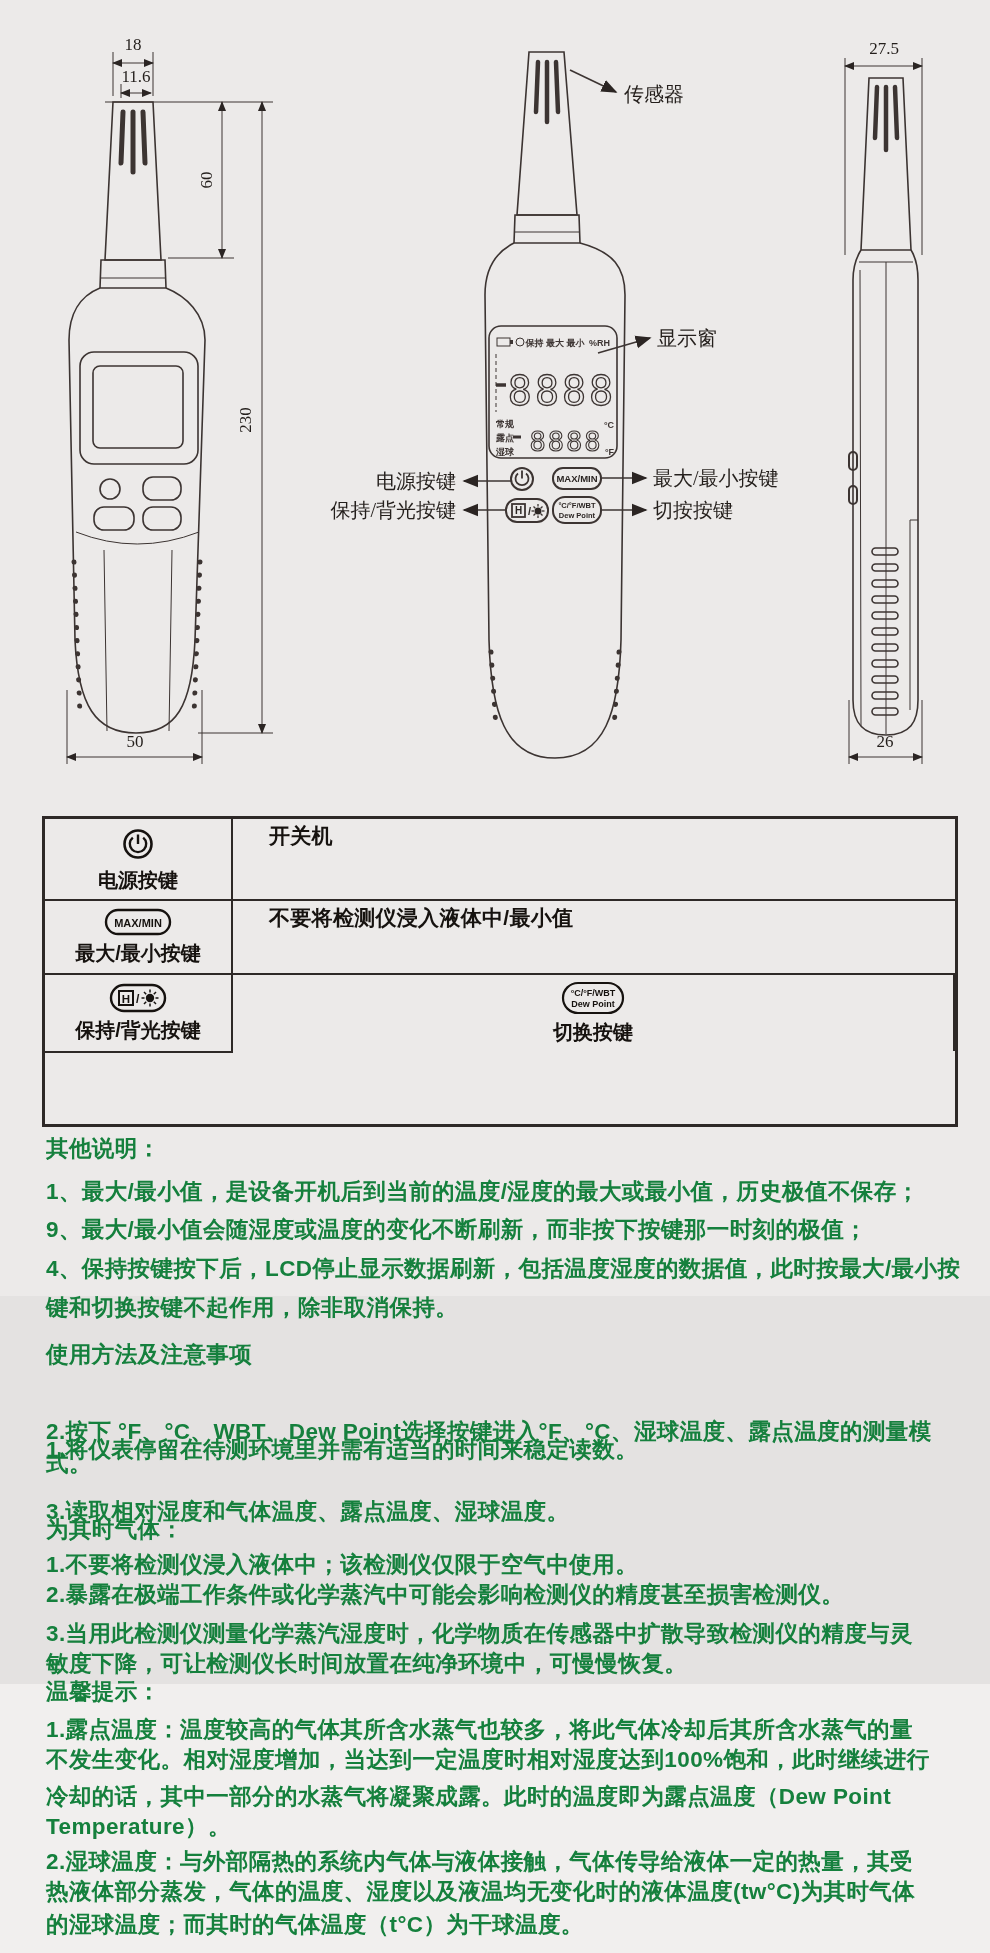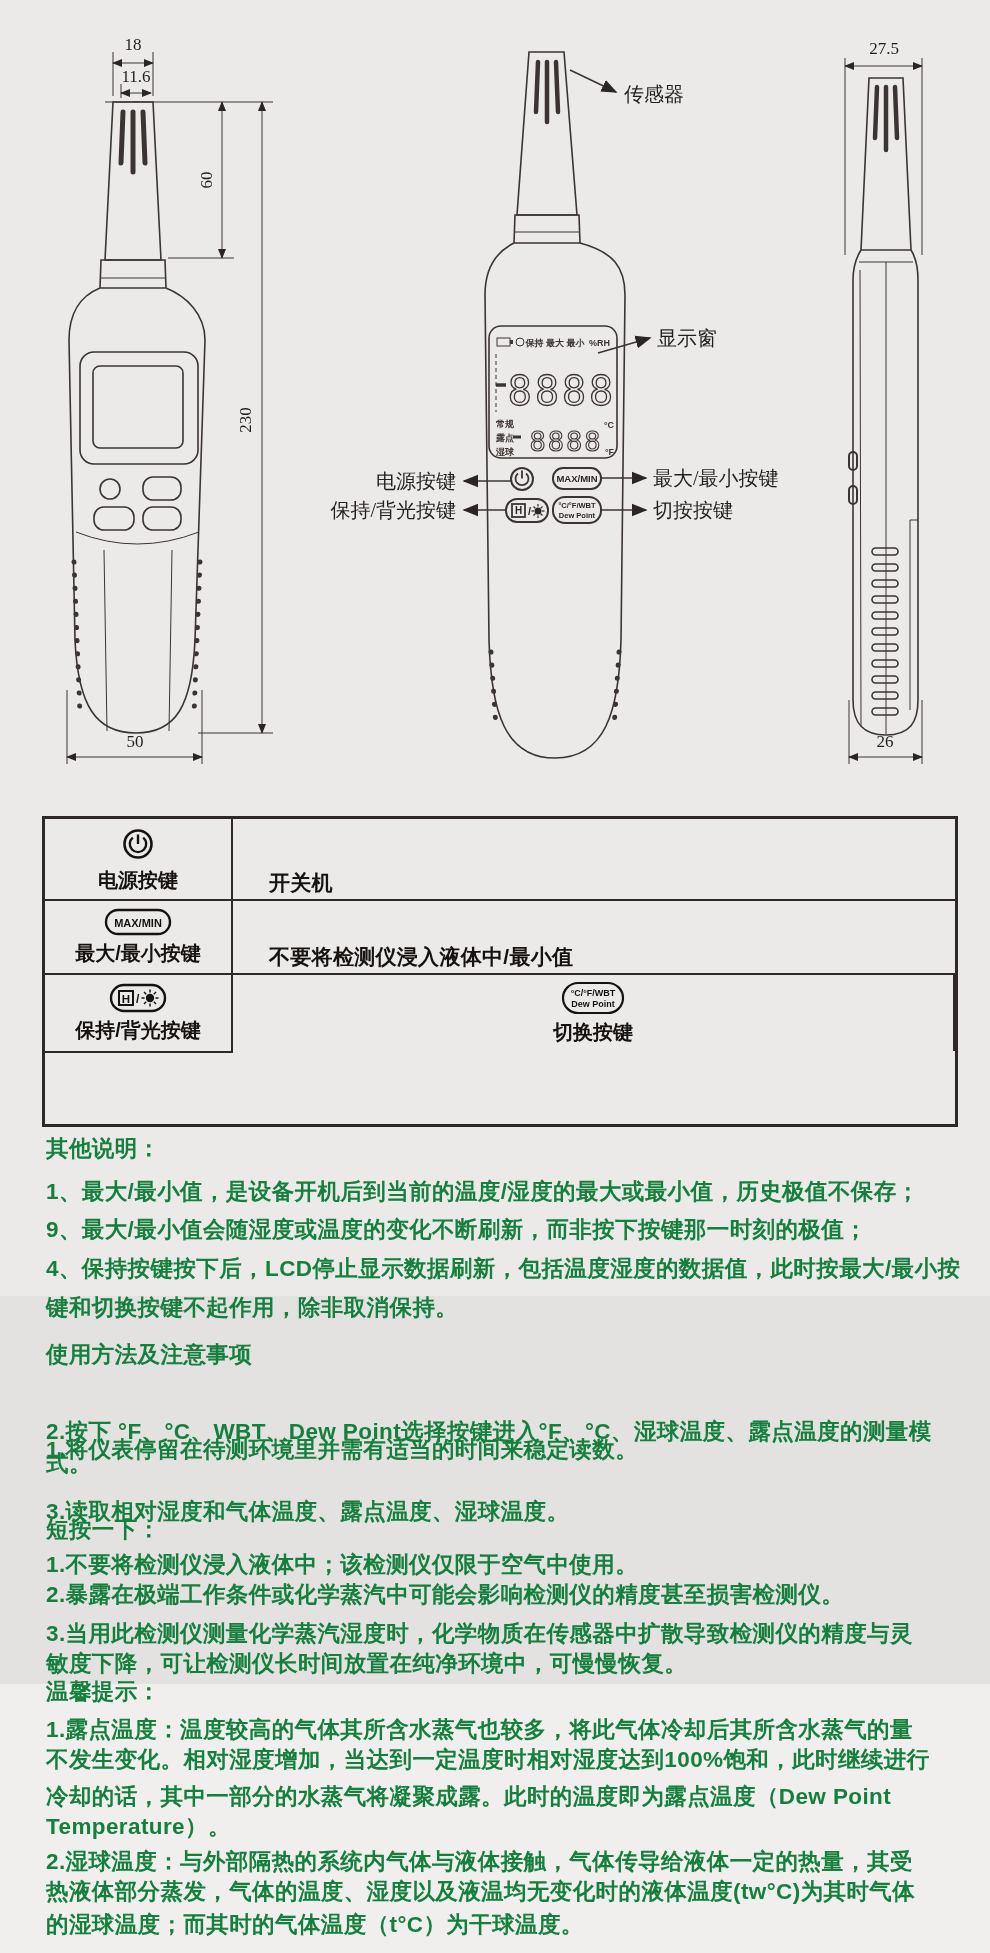--- a/index.html
+++ b/index.html
@@ -25,21 +25,21 @@
   .segtext{font-family:"DejaVu Sans Mono",monospace;fill:none;stroke:#3c3432;}
   .dots{stroke:#3c3432;stroke-width:5;stroke-linecap:round;stroke-dasharray:0.1,13;fill:none;}
 
   
   #func-table{
     position:absolute;left:42px;top:816px;width:916px;height:311px;
     border:3px solid #2e2927;box-sizing:border-box;
     display:grid;grid-template-columns:188px 1fr;grid-template-rows:80px 74px 78px 73px;
   }
   .t-left{border-right:2px solid #2e2927;display:flex;flex-direction:column;align-items:center;justify-content:center;gap:4px;}
-  .t-right{display:flex;flex-direction:column;justify-content:flex-end;padding-left:36px;}
+  .t-right{display:flex;flex-direction:column;justify-content:flex-start;padding-left:36px;}
   .t-div{border-top:2px solid #2e2927;}
   .t-label{font-size:20px;font-weight:bold;color:#16120f;}
   .t-desc{font-size:21px;font-weight:bold;color:#16120f;line-height:33px;letter-spacing:0.3px;}
 
   
   .ln{position:absolute;left:46px;width:930px;height:34px;font-size:22.5px;font-weight:bold;color:#15803d;letter-spacing:0.4px;white-space:nowrap;}
 </style>
 </head>
 <body>
 
@@ -312,21 +312,21 @@
   <div class="ln" style="top:1253px">4、保持按键按下后，LCD停止显示数据刷新，包括温度湿度的数据值，此时按最大/最小按</div>
   <div class="ln" style="top:1292px">键和切换按键不起作用，除非取消保持。</div>
 </div>
 
 <div>
   <div class="ln" style="top:1339px">使用方法及注意事项</div>
   <div class="ln" style="top:1434px">1.将仪表停留在待测环境里并需有适当的时间来稳定读数。</div>
   <div class="ln" style="top:1416px">2.按下 °F、°C、WBT、Dew Point选择按键进入°F、°C、湿球温度、露点温度的测量模</div>
   <div class="ln" style="top:1448px">式。</div>
   <div class="ln" style="top:1496px">3.读取相对湿度和气体温度、露点温度、湿球温度。</div>
-  <div class="ln" style="top:1514px">短按一下：</div>
+  <div class="ln" style="top:1514px">为其时气体：</div>
   <div class="ln" style="top:1549px">1.不要将检测仪浸入液体中；该检测仪仅限于空气中使用。</div>
   <div class="ln" style="top:1579px">2.暴露在极端工作条件或化学蒸汽中可能会影响检测仪的精度甚至损害检测仪。</div>
   <div class="ln" style="top:1618px">3.当用此检测仪测量化学蒸汽湿度时，化学物质在传感器中扩散导致检测仪的精度与灵</div>
   <div class="ln" style="top:1648px">敏度下降，可让检测仪长时间放置在纯净环境中，可慢慢恢复。</div>
   <div class="ln" style="top:1676px">温馨提示：</div>
   <div class="ln" style="top:1714px">1.露点温度：温度较高的气体其所含水蒸气也较多，将此气体冷却后其所含水蒸气的量</div>
   <div class="ln" style="top:1744px">不发生变化。相对湿度增加，当达到一定温度时相对湿度达到100%饱和，此时继续进行</div>
   <div class="ln" style="top:1781px">冷却的话，其中一部分的水蒸气将凝聚成露。此时的温度即为露点温度（Dew Point</div>
   <div class="ln" style="top:1811px">Temperature）。</div>
   <div class="ln" style="top:1846px">2.湿球温度：与外部隔热的系统内气体与液体接触，气体传导给液体一定的热量，其受</div>

